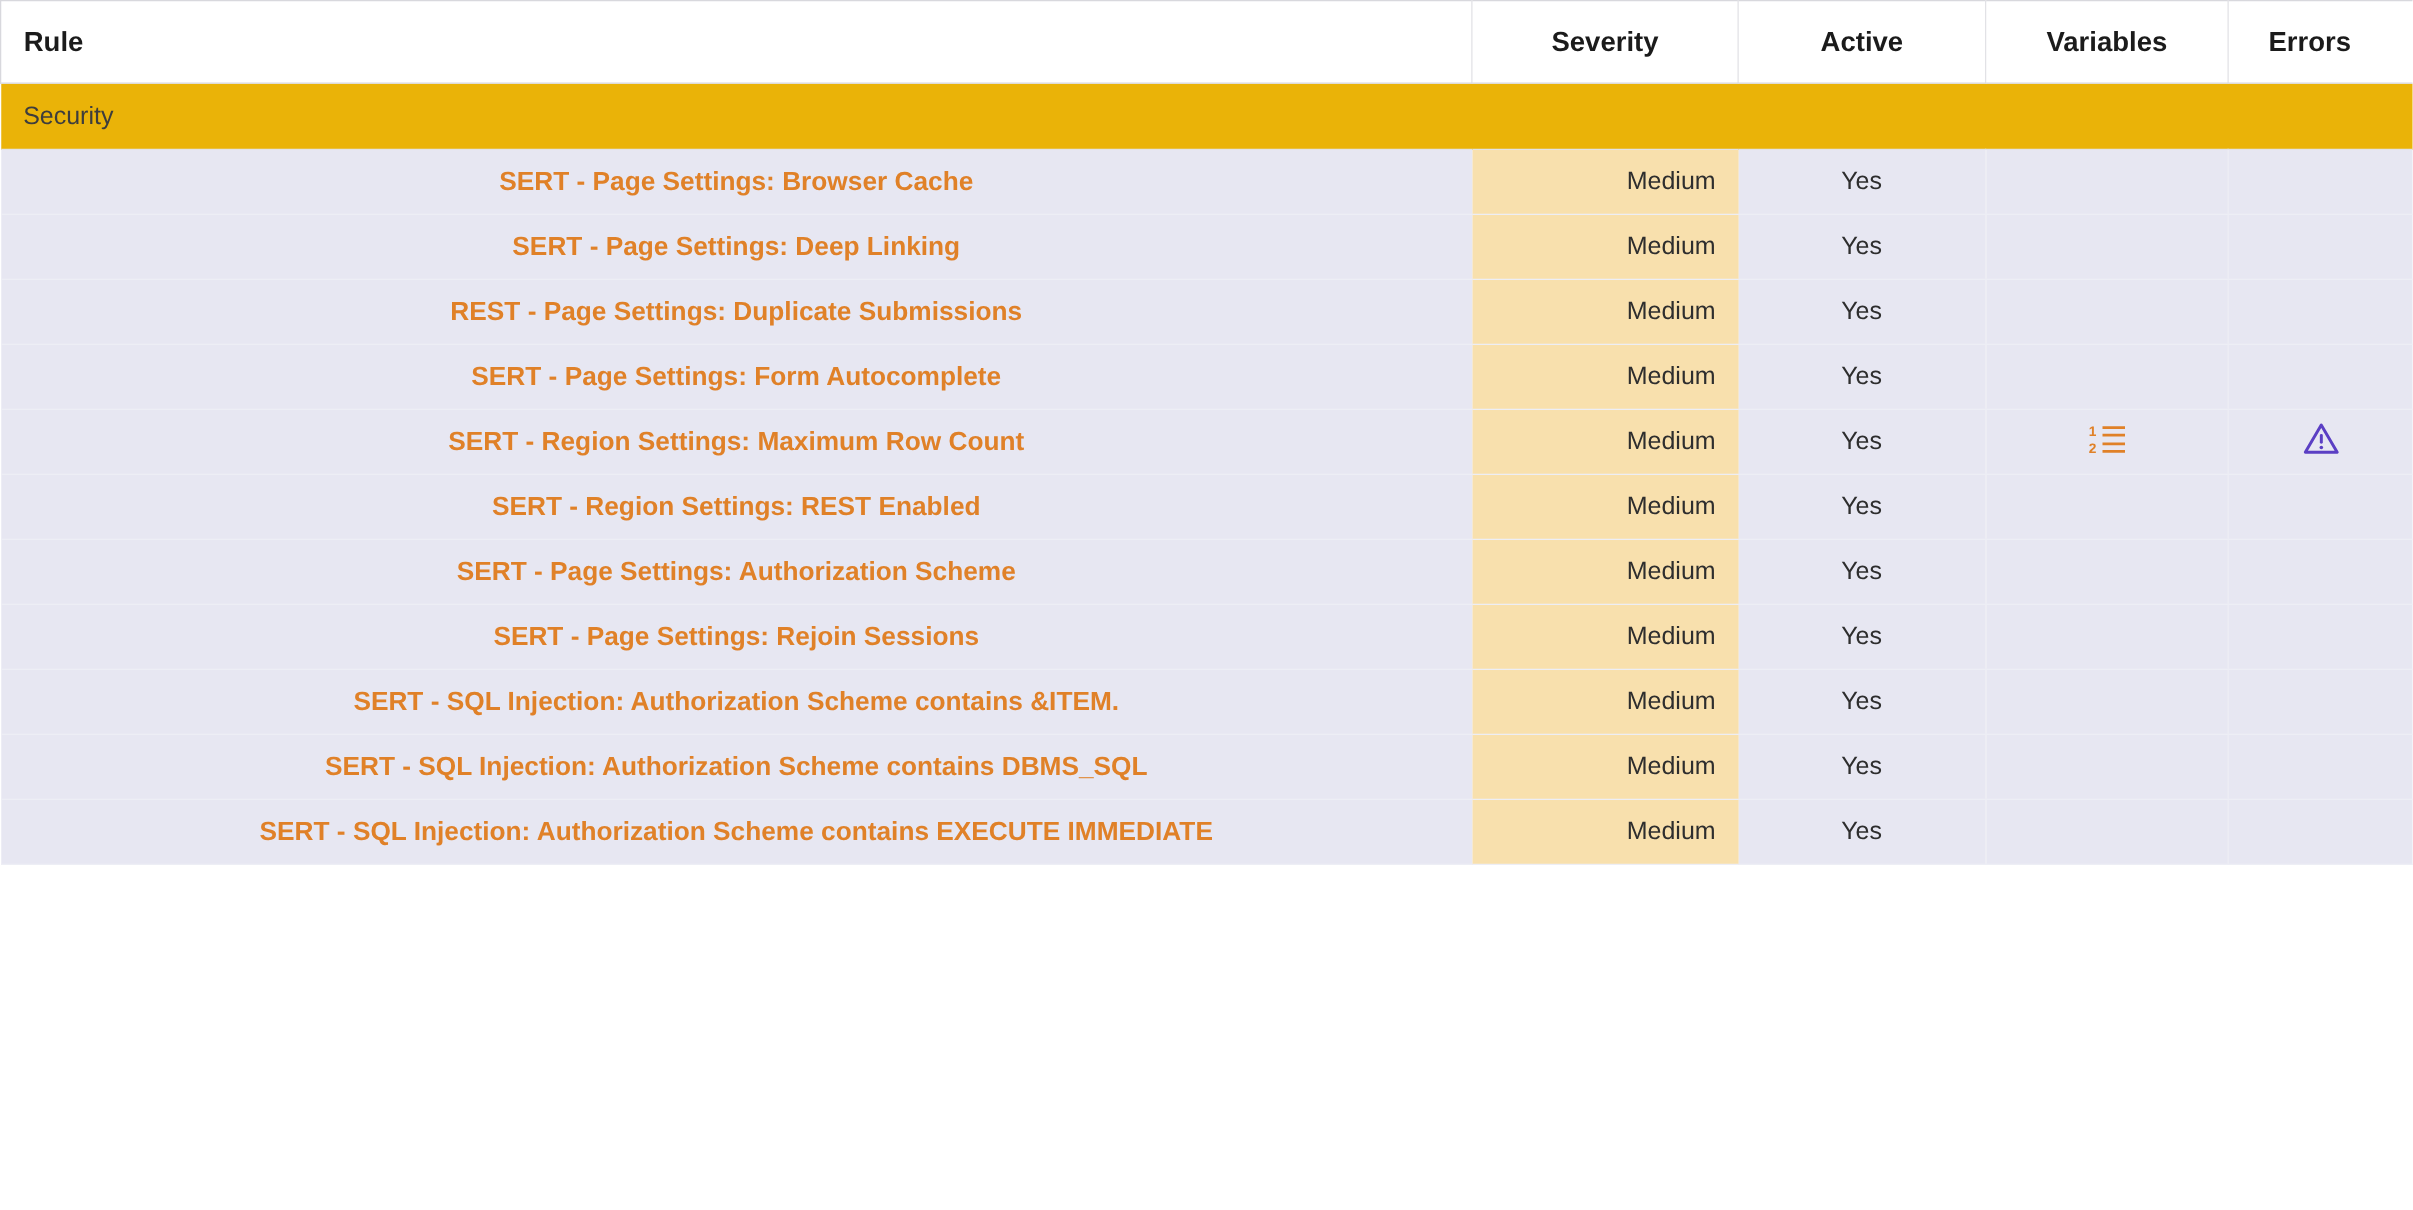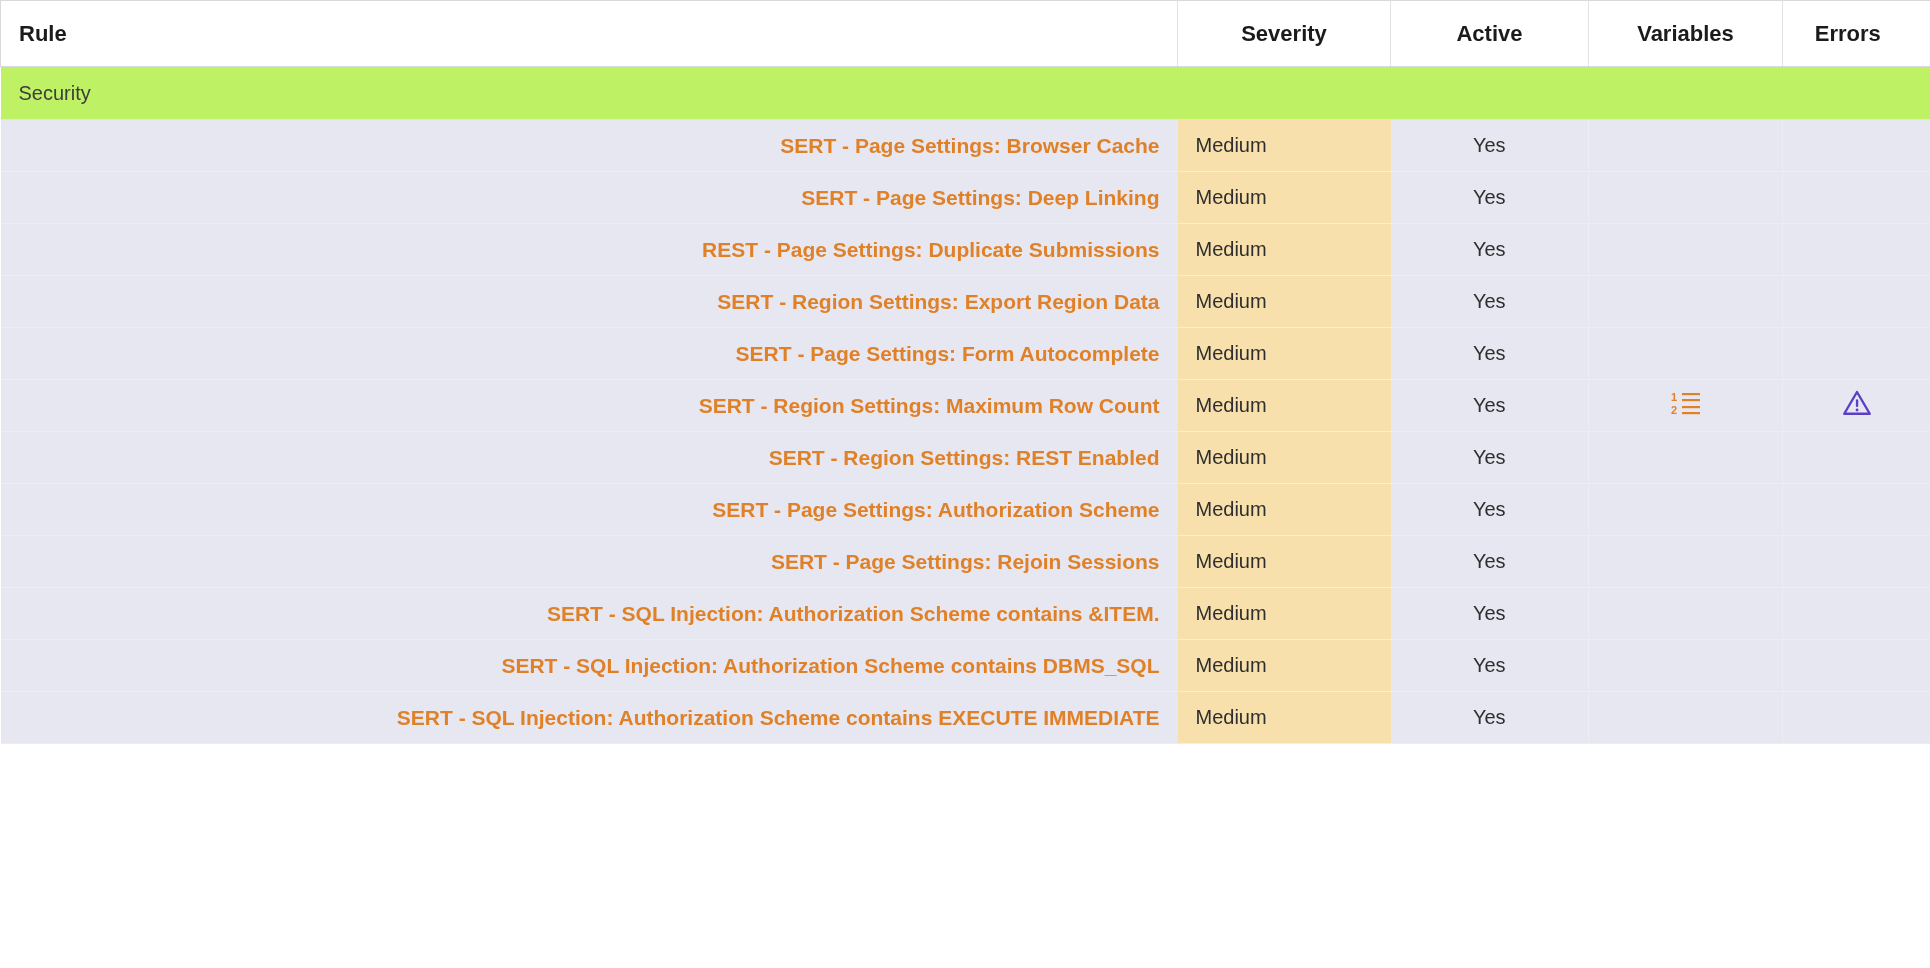--- a/index.html
+++ b/index.html
@@ -36,21 +36,21 @@
     box-sizing: border-box;
   }
   th.col-rule      { width: 1177px; text-align: left;   border-left: 1px solid #d8d8dd; }
   th.col-severity  { width: 213px;  text-align: center; }
   th.col-active    { width: 198px;  text-align: center; }
   th.col-variables { width: 194px;  text-align: center; }
   th.col-errors    { width: 148px;  text-align: center; border-right: none; padding-right: 36px; }
 
   
   tr.group-row td {
-    background: #bef264;
+    background: #eab308;
     height: 52px;
     padding: 0 18px;
     font-size: 20px;
     color: #3d3d3d;
     font-weight: normal;
     border-bottom: 1px solid #e3e3e6;
     vertical-align: middle;
   }
 
   
@@ -59,34 +59,34 @@
     height: 52px;
     padding: 0 18px;
     font-size: 20px;
     color: #2e2e2e;
     vertical-align: middle;
     border-bottom: 1px solid #edeef5;
     box-sizing: border-box;
   }
 
   td.cell-rule {
-    text-align: right;
+    text-align: center;
     margin-left: 12px;
   }
   td.cell-rule a {
     color: #e08128;
     font-weight: bold;
     font-size: 21px;
     text-decoration: none;
     cursor: pointer;
   }
 
   td.cell-severity {
     background: #f8e0ad !important;
-    text-align: left;
+    text-align: right;
     padding-left: 18px;
     border-bottom: 1px solid #fdf1da;
   }
   td.cell-active {
     text-align: center;
   }
   td.cell-variables {
     text-align: center;
   }
   td.cell-errors {
@@ -132,27 +132,20 @@
       </tr>
       <tr class="data-row">
         <td class="cell-rule"><a>SERT - Page Settings: Deep Linking</a></td>
         <td class="cell-severity">Medium</td>
         <td class="cell-active">Yes</td>
         <td class="cell-variables"></td>
         <td class="cell-errors"></td>
       </tr>
       <tr class="data-row">
         <td class="cell-rule"><a>REST - Page Settings: Duplicate Submissions</a></td>
-        <td class="cell-severity">Medium</td>
-        <td class="cell-active">Yes</td>
-        <td class="cell-variables"></td>
-        <td class="cell-errors"></td>
-      </tr>
-      <tr class="data-row">
-        <td class="cell-rule"><a>SERT - Region Settings: Export Region Data</a></td>
         <td class="cell-severity">Medium</td>
         <td class="cell-active">Yes</td>
         <td class="cell-variables"></td>
         <td class="cell-errors"></td>
       </tr>
       <tr class="data-row">
         <td class="cell-rule"><a>SERT - Page Settings: Form Autocomplete</a></td>
         <td class="cell-severity">Medium</td>
         <td class="cell-active">Yes</td>
         <td class="cell-variables"></td>

